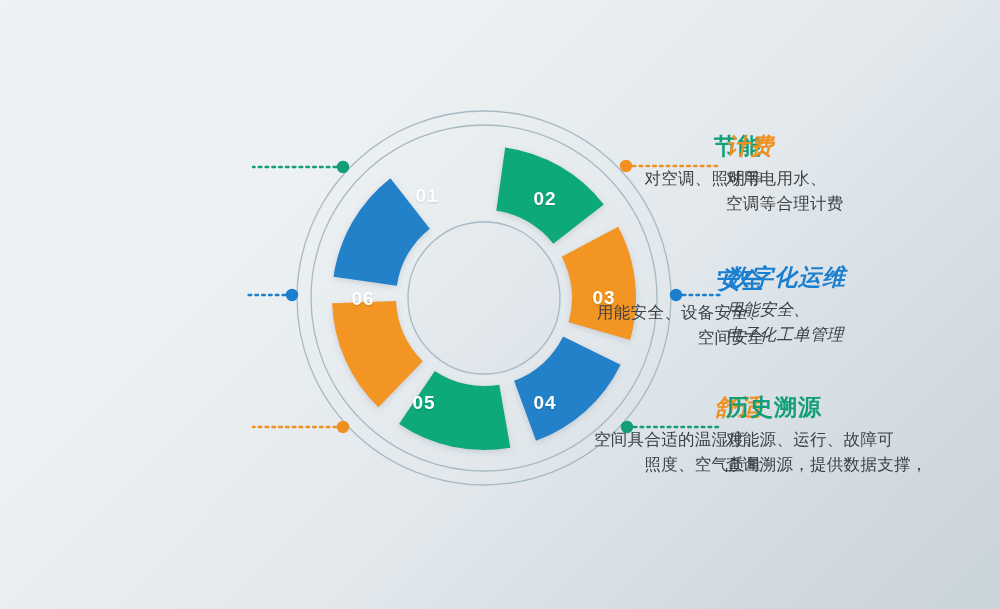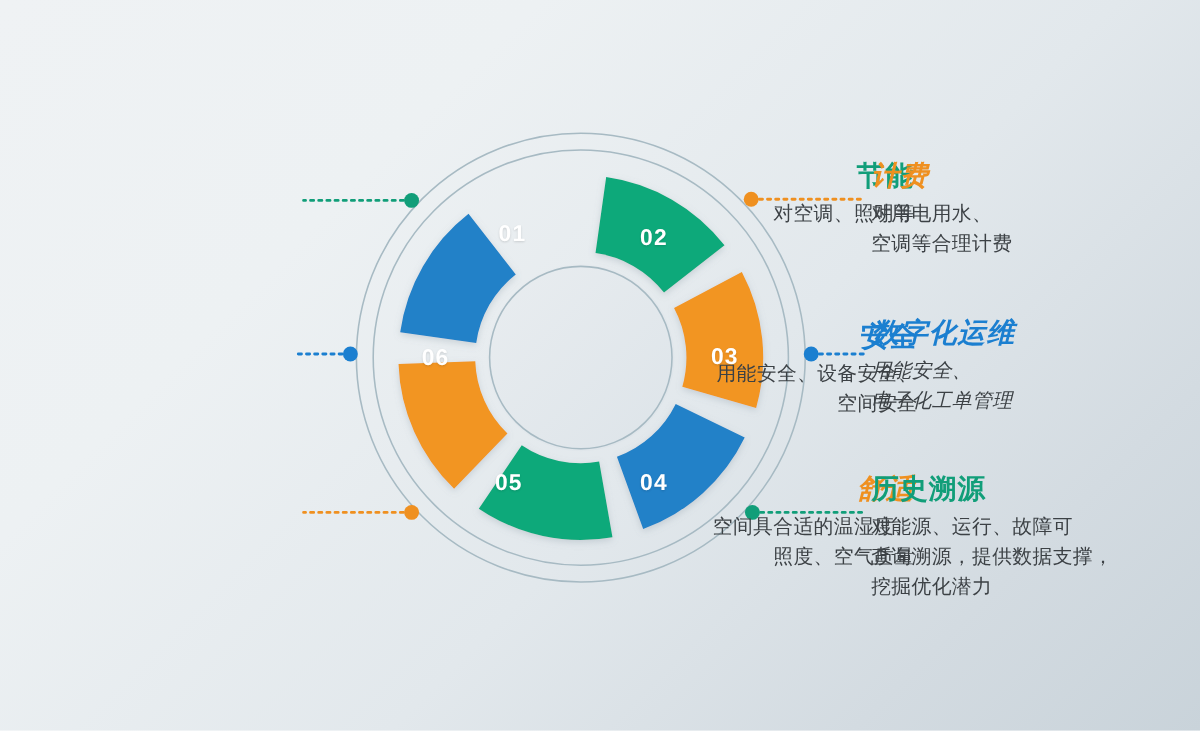--- a/index.html
+++ b/index.html
@@ -159,18 +159,17 @@
         <div class="label-desc">
           <span class="ln">空间具合适的温湿度、</span>
           <span class="ln">照度、空气质量</span>
         </div>
       </div>
       <div class="label-block right" style="top: 392px; left: 726px;">
         <div class="label-title green">历史溯源</div>
         <div class="label-desc">
           <span class="ln">对能源、运行、故障可</span>
           <span class="ln">查询溯源，提供数据支撑，</span>
-          <span class="ln">挖掘优化潜力</span>
         </div>
       </div>
     </div>
 
 </div>
 
 </body></html>

